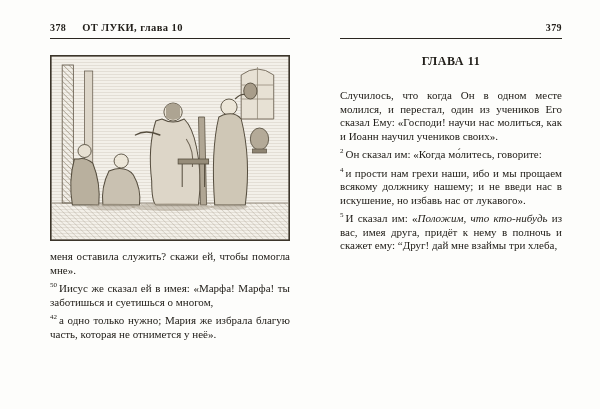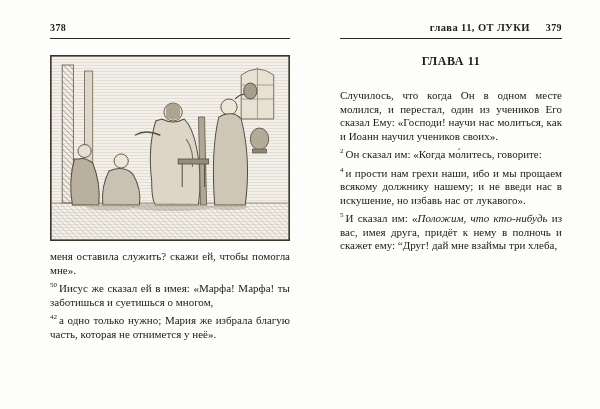--- a/index.html
+++ b/index.html
@@ -45,20 +45,21 @@
   .it { font-style:italic; }
 </style>
 </head>
 <body>
 
 <div class="spread">
 
   <div class="page left">
     <div class="pg-header">
       <span class="num">378</span>
+      <span class="title">ОТ ЛУКИ, глава 10</span>
     </div>
     <hr class="header-rule">
 
     <svg class="illustration" viewBox="0 0 236 186" preserveAspectRatio="none" xmlns="http://www.w3.org/2000/svg">
       <defs>
         <pattern id="hH" width="4" height="3" patternUnits="userSpaceOnUse">
           <line x1="0" y1="1.5" x2="4" y2="1.5" stroke="#cdc7ba" stroke-width="0.7"></line>
         </pattern>
         <pattern id="hD" width="4" height="4" patternUnits="userSpaceOnUse" patternTransform="rotate(45)">
           <line x1="0" y1="2" x2="4" y2="2" stroke="#a89f8f" stroke-width="0.7"></line>
@@ -101,21 +102,20 @@
 
     <div class="text-block">
         <p class="verse"><span>меня оставила служить? скажи ей, чтобы помогла мне».</span></p>
         <p class="verse"><sup class="vnum">50</sup><span>Иисус же сказал ей в имея: «Марфа! Марфа! ты заботишься и суетишься о многом,</span></p>
         <p class="verse"><sup class="vnum">42</sup><span>а одно только нужно; Мария же избрала благую часть, которая не отнимется у неё».</span></p>
       </div>
   </div>
 
   <div class="page right">
     <div class="pg-header">
-      <span class="title">глава 11, ОТ ЛУКИ</span>
       <span class="num">379</span>
     </div>
     <hr class="header-rule">
 
     <div class="chapter-title">ГЛАВА 11</div>
 
     <div class="text-block">
         <p class="verse"><span>Случилось, что когда Он в одном месте молился, и перестал, один из учеников Его сказал Ему: «Господи! научи нас молиться, как и Иоанн научил учеников своих».</span></p>
         <p class="verse"><sup class="vnum">2</sup><span>Он сказал им: «Когда мо́литесь, говорите:</span></p>
         <p class="verse"><sup class="vnum">4</sup><span>и прости нам грехи наши, ибо и мы прощаем всякому должнику нашему; и не введи нас в искушение, но избавь нас от лукавого».</span></p>

